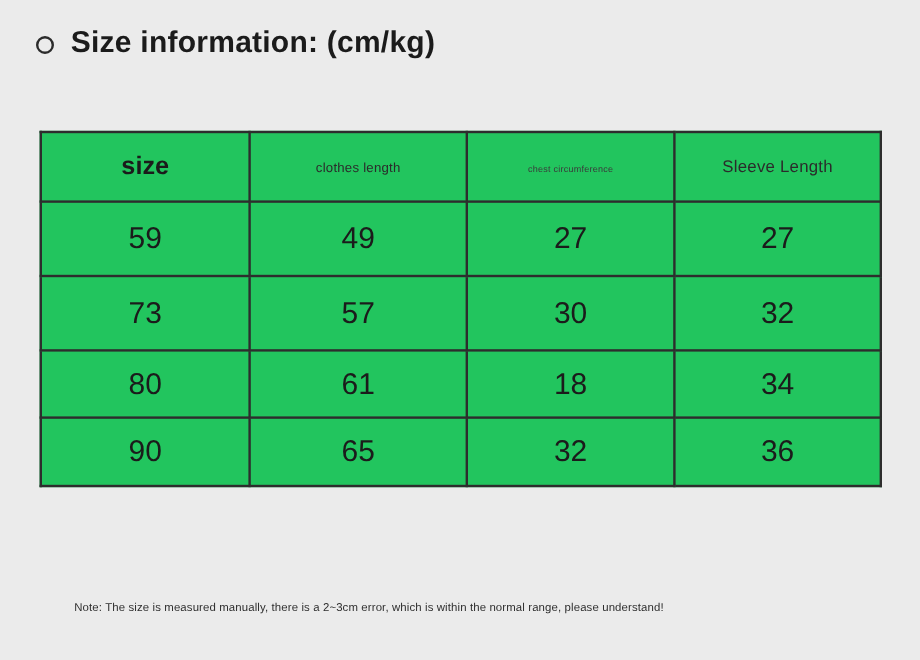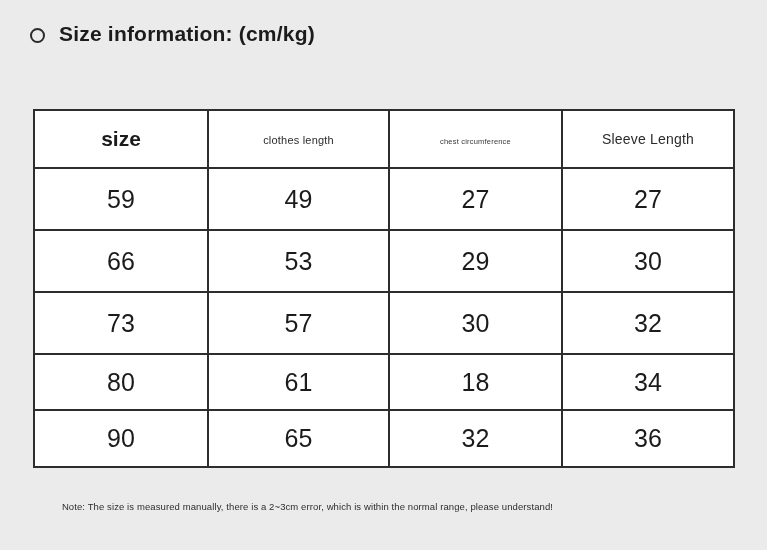--- a/index.html
+++ b/index.html
@@ -32,39 +32,39 @@
   .header-bullet {
     width: 15px;
     height: 15px;
     border: 2px solid #2b2b2b;
     border-radius: 50%;
     box-sizing: border-box;
     flex: 0 0 auto;
     margin-top: 3px;
   }
   .header-title {
-    font-size: 21px;
+    font-size: 25px;
     font-weight: bold;
     letter-spacing: 0.2px;
     color: #1b1b1b;
     line-height: 1.1;
     white-space: nowrap;
   }
   
   .table-wrap {
     position: absolute;
     left: 33px;
     top: 109px;
     width: 700px;
   }
   table.size-table {
     border-collapse: collapse;
     width: 700px;
     table-layout: fixed;
-    background: #ffffff;
+    background: #22c55e;
   }
   table.size-table td {
     border: 2px solid #2d2d2d;
     text-align: center;
     vertical-align: middle;
     padding: 0;
   }
   
   tr.head-row td {
     height: 56px;
@@ -139,26 +139,20 @@
           <td><span class="hd-mid">Sleeve Length</span></td>
         </tr>
 
         <tr class="data-row r1">
           <td>59</td>
           <td>49</td>
           <td>27</td>
           <td>27</td>
         </tr>
 
-        <tr class="data-row r2">
-          <td>66</td>
-          <td>53</td>
-          <td>29</td>
-          <td>30</td>
-        </tr>
 
         <tr class="data-row r3">
           <td>73</td>
           <td>57</td>
           <td>30</td>
           <td>32</td>
         </tr>
 
         <tr class="data-row r4">
           <td>80</td>

